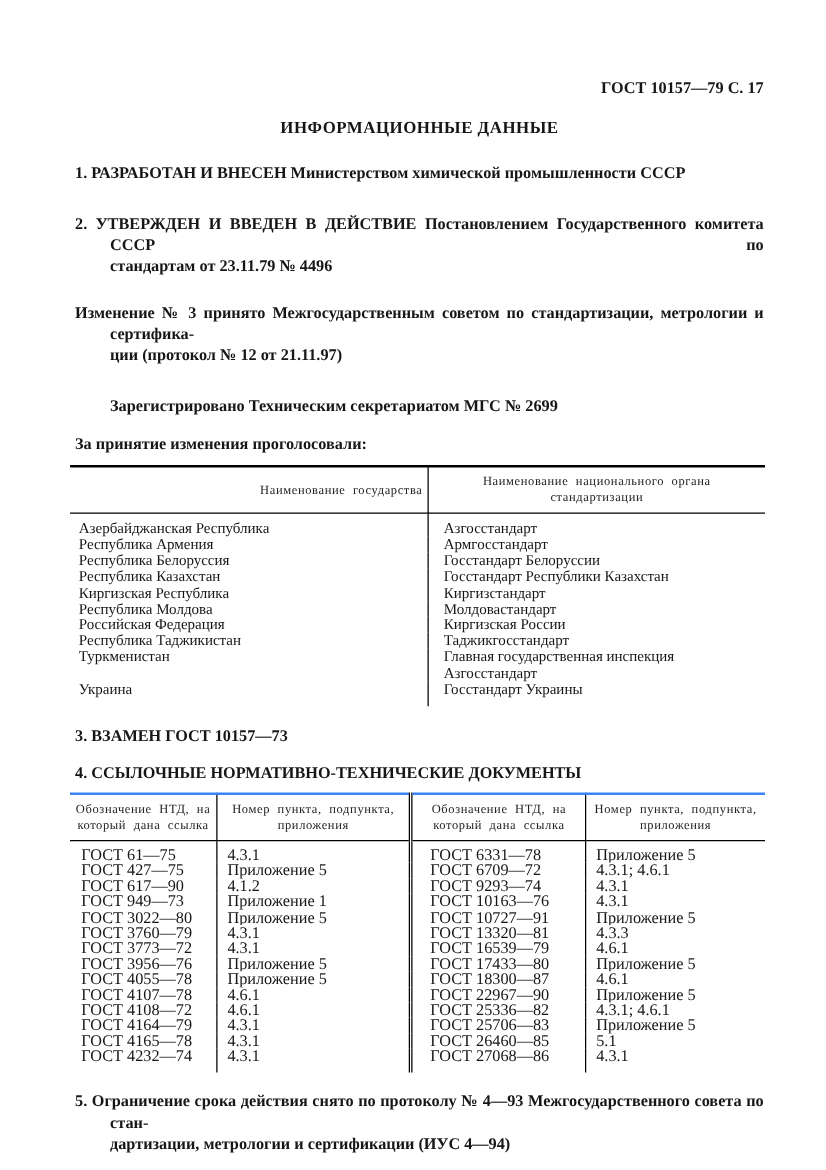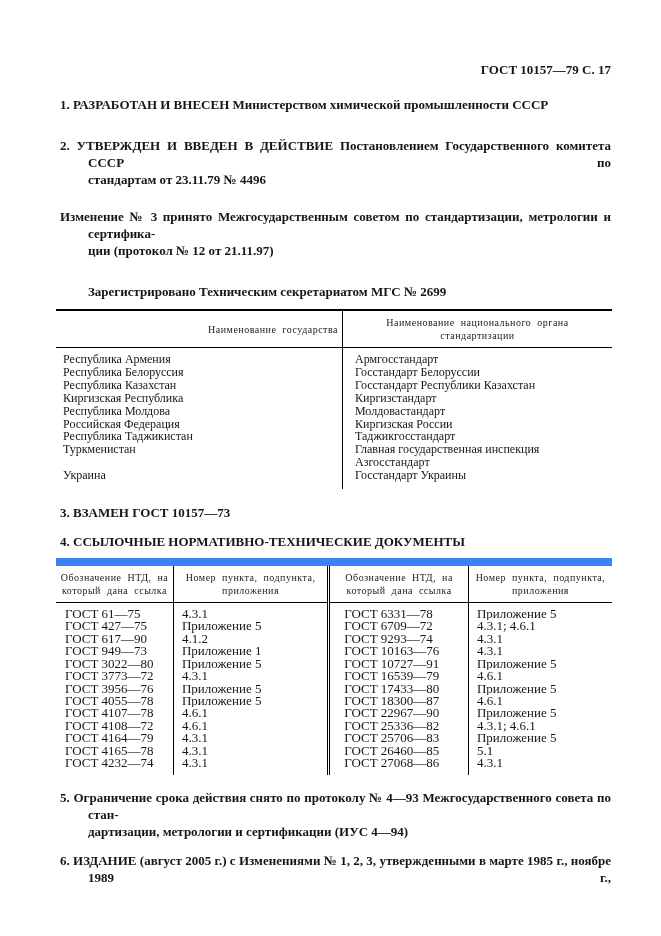--- a/index.html
+++ b/index.html
@@ -26,21 +26,21 @@
   table{border-collapse:collapse;table-layout:fixed;margin-left:-4px;width:calc(100% + 5px);}
   th{font-weight:normal;text-align:center;font-size:10px;line-height:13px;
      letter-spacing:.5px;word-spacing:3px;color:#222;padding:5px 4px;border-bottom:1px solid #000;}
   .t1{border-top:2px solid #000;margin-top:9px;}
   .t1 th:first-child{width:50%;text-align:right;}
   .t1 td{font-size:12px;line-height:12.9px;padding:0 0 0 7px;vertical-align:top;}
   .t1 th:first-child,.t1 td:first-child{border-right:1px solid #000;}
   .t1 td:last-child{padding-left:12px;}
   .t1 tbody tr:first-child td{padding-top:5px;}
   .t1 tbody tr:last-child td{padding-bottom:7px;}
-  .t2{border-top:8px solid #3b82f6;margin-top:8px;}
+  .t2{border-top:2px solid #3b82f6;margin-top:8px;}
   .t2 th:nth-child(1){width:21%;}
   .t2 th:nth-child(2){width:28%;}
   .t2 th:nth-child(3){width:25%;}
   .t2 th:nth-child(4){width:26%;}
   .t2 td{font-size:13px;line-height:12.4px;padding:0;vertical-align:top;white-space:nowrap;overflow:hidden;}
   .t2 th:nth-child(1),.t2 td:nth-child(1){border-right:1px solid #000;}
   .t2 th:nth-child(3),.t2 td:nth-child(3){border-left:3px double #000;border-right:1px solid #000;}
   .t2 td:nth-child(1){padding-left:9px;}
   .t2 td:nth-child(2){padding-left:8px;}
   .t2 td:nth-child(3){padding-left:14px;}
@@ -48,44 +48,50 @@
   .t2 tbody tr:first-child td{padding-top:5px;}
   .t2 tbody tr:last-child td{padding-bottom:6px;}
 </style>
 </head>
 <body>
 
 <div class="page">
 
   <div class="doc-header">ГОСТ 10157—79 С. 17</div>
 
+  <div class="doc-title">ИНФОРМАЦИОННЫЕ ДАННЫЕ</div>
 
   <p class="item mt19">1. РАЗРАБОТАН И ВНЕСЕН Министерством химической промышленности СССР</p>
 
   <p class="item hang mt24">
     <span class="l1">2. УТВЕРЖДЕН И ВВЕДЕН В ДЕЙСТВИЕ  Постановлением Государственного комитета СССР по</span>
     <span class="l2">стандартам от 23.11.79 № 4496</span>
   </p>
 
   <p class="item hang mt20">
     <span class="l1">Изменение № 3 принято Межгосударственным советом по стандартизации, метрологии и сертифика-</span>
     <span class="l2">ции (протокол № 12 от 21.11.97)</span>
   </p>
 
   <p class="item ind mt24">Зарегистрировано Техническим секретариатом МГС № 2699</p>
 
+  <p class="item mt13">За принятие изменения проголосовали:</p>
 
   <table class="t1">
     <thead>
       <tr>
         <th>Наименование государства</th>
         <th>Наименование национального органа стандартизации</th>
       </tr>
     </thead>
     <tbody>
+      <tr>
+          <td>Азербайджанская Республика</td>
+          <td>Азгосстандарт</td>
+        </tr>
       <tr>
           <td>Республика Армения</td>
           <td>Армгосстандарт</td>
         </tr>
       <tr>
           <td>Республика Белоруссия</td>
           <td>Госстандарт Белоруссии</td>
         </tr>
       <tr>
           <td>Республика Казахстан</td>
@@ -156,20 +162,26 @@
           <td>ГОСТ 10163—76</td>
           <td>4.3.1</td>
         </tr>
       <tr>
           <td>ГОСТ 3022—80</td>
           <td>Приложение 5</td>
           <td>ГОСТ 10727—91</td>
           <td>Приложение 5</td>
         </tr>
       <tr>
+          <td>ГОСТ 3760—79</td>
+          <td>4.3.1</td>
+          <td>ГОСТ 13320—81</td>
+          <td>4.3.3</td>
+        </tr>
+      <tr>
           <td>ГОСТ 3773—72</td>
           <td>4.3.1</td>
           <td>ГОСТ 16539—79</td>
           <td>4.6.1</td>
         </tr>
       <tr>
           <td>ГОСТ 3956—76</td>
           <td>Приложение 5</td>
           <td>ГОСТ 17433—80</td>
           <td>Приложение 5</td>

